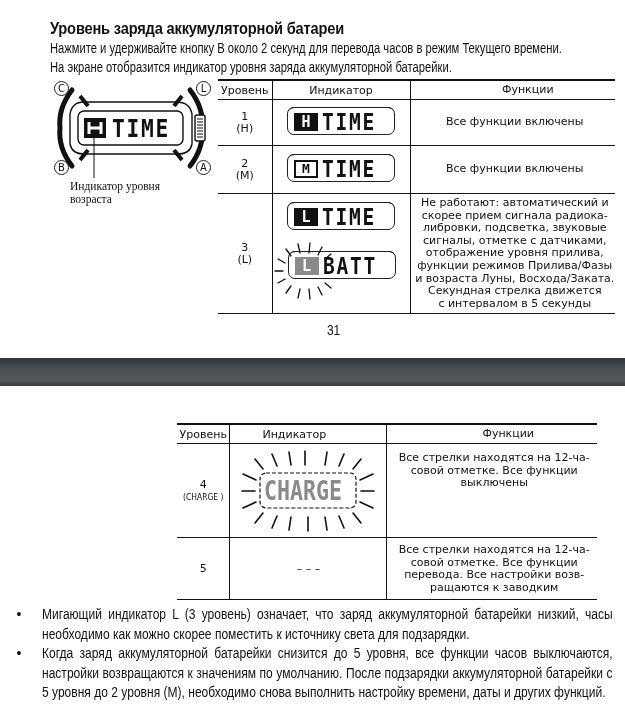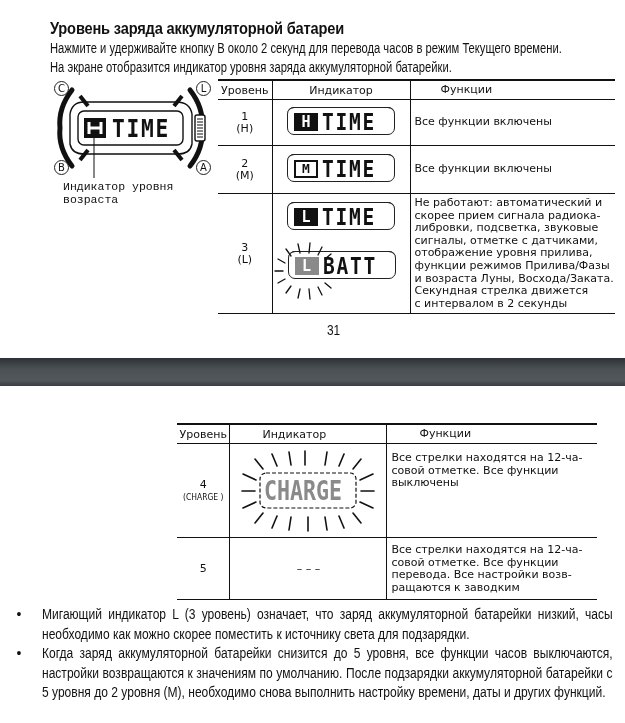--- a/index.html
+++ b/index.html
@@ -6,34 +6,34 @@
   body { width:625px; height:723px; position:relative; overflow:hidden; font-family:"Liberation Sans", sans-serif; color:#111; }
   .abs { position:absolute; }
   .title { left:50px; top:19px; font-size:17px; font-weight:bold; transform:scaleX(0.86); transform-origin:left; white-space:nowrap; letter-spacing:-0.2px; }
   .sub { left:50px; font-size:14px; transform:scaleX(0.80); transform-origin:left; white-space:nowrap; }
   .tbl { position:absolute; border-collapse:collapse; font-family:"DejaVu Sans", sans-serif; font-size:11px; }
   .tbl td, .tbl th { padding:0; vertical-align:middle; font-weight:normal; }
   .tbl tr.head th { border-top:2px solid #111; border-bottom:1.5px solid #111; height:18px; }
   .tbl tr.row td { border-bottom:1.5px solid #111; }
   .tbl .c1 { border-right:1.5px solid #111; text-align:center; }
   .tbl .c2 { border-right:1.5px solid #111; text-align:center; }
-  .tbl .c3 { text-align:left; padding-left:4px; line-height:12.6px; }
+  .tbl .c3 { text-align:center; padding-left:4px; line-height:12.6px; }
   .lvl { font-size:11px; line-height:12px; }
   .lcd { display:inline-block; position:relative; border:1.3px solid #222; border-radius:7px; height:28px; width:108px; box-sizing:border-box; }
   .lcd::before { content:""; position:absolute; left:-1px; right:-1px; top:-1px; height:7px; border-top:1.3px solid #222; border-radius:7px 7px 0 0; }
   .lcd-text { position:absolute; left:34px; top:1px; font-family:"DejaVu Sans Mono", monospace; font-size:23px; font-weight:bold; letter-spacing:2px; line-height:26px; transform:scaleX(0.85); transform-origin:left; }
   .ind-box { position:absolute; left:6px; top:5px; width:24px; height:18px; background:#111; }
   .ind-box .glyph { position:absolute; left:0; right:0; top:0; bottom:0; color:#fff; font-family:"DejaVu Sans Mono", monospace; font-weight:bold; font-size:15px; line-height:18px; text-align:center; }
   .bar { left:0; top:358px; width:625px; height:28px; background:linear-gradient(#2e3236, #4c5155 40%, #52575b 80%, #3a3e42); }
   .pagenum { left:327px; top:322px; font-size:14px; transform:scaleX(0.85); transform-origin:left; }
   .bullets { left:14px; top:605px; width:600px; font-size:14px; line-height:19.5px; }
   .bullet { position:relative; padding-left:28px; }
   .bullet .dot { position:absolute; left:0; top:0; width:10px; text-align:center; }
   .bullet .txt { display:block; text-align:justify; transform:scaleX(0.86); transform-origin:left; width:116%; }
-  .watch-label { left:63px; top:180px; font-family:Liberation Mono, monospace; font-size:11.5px; line-height:13px; }
+  .watch-label { left:70px; top:180px; font-family:Liberation Serif, serif; font-size:11.5px; line-height:13px; }
   .btnlbl { font-family:"DejaVu Sans", sans-serif; font-size:10px; width:13px; height:13px; border:1px solid #222; border-radius:50%; text-align:center; line-height:13px; }
 </style>
 </head>
 <body>
 
 <div class="abs title">Уровень заряда аккумуляторной батареи</div>
 <div class="abs sub" style="top:40px">Нажмите и удерживайте кнопку B около 2 секунд для перевода часов в режим Текущего времени.</div>
 <div class="abs sub" style="top:59px">На экране отобразится индикатор уровня заряда аккумуляторной батарейки.</div>
 
 <div class="abs" style="left:50px;top:78px;width:170px;height:100px">
@@ -150,21 +150,21 @@
     </td>
     <td class="c3" style="vertical-align:top;padding-top:3px">
       <div>Не работают: автоматический и</div>
       <div>скорее прием сигнала радиока-</div>
       <div>либровки,  подсветка, звуковые</div>
       <div>сигналы, отметке с датчиками,</div>
       <div>отображение уровня прилива,</div>
       <div>функции режимов Прилива/Фазы</div>
       <div>и возраста Луны, Восхода/Заката.</div>
       <div>Секундная стрелка движется</div>
-      <div>с интервалом в 2 секунды</div>
+      <div>с интервалом в 5 секунды</div>
     </td>
   </tr>
 </tbody>
   </table>
 
 <div class="abs pagenum">31</div>
 
 <div class="abs bar"></div>
 
 <table class="tbl" style="left:177px;top:423px;width:420px">

